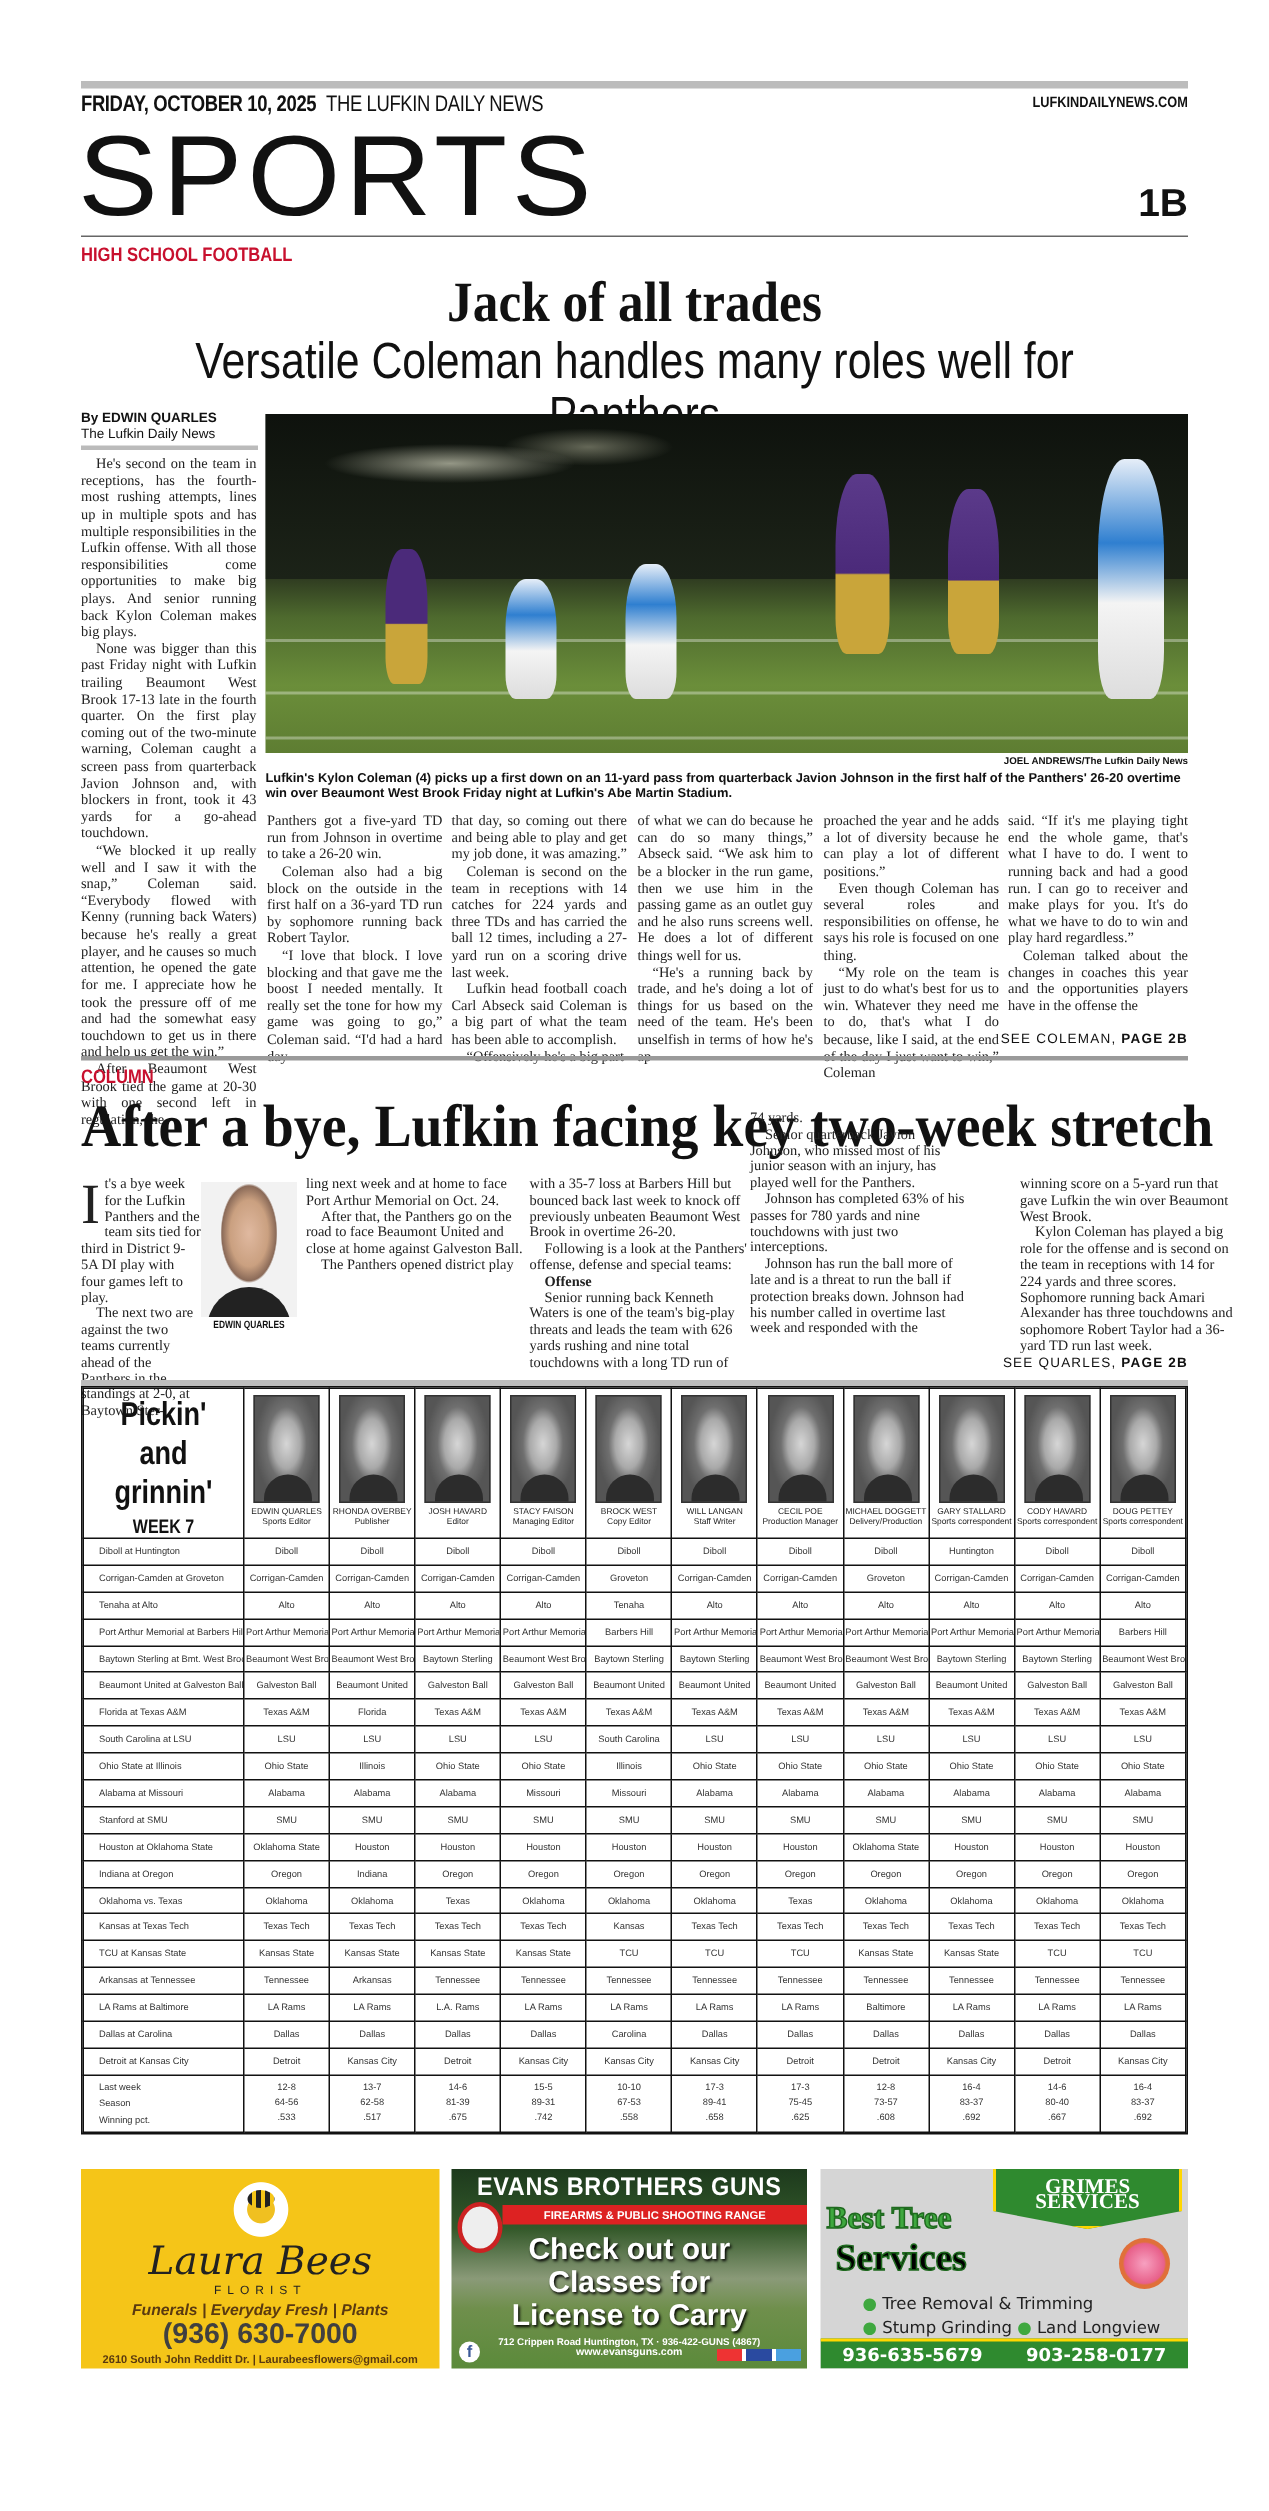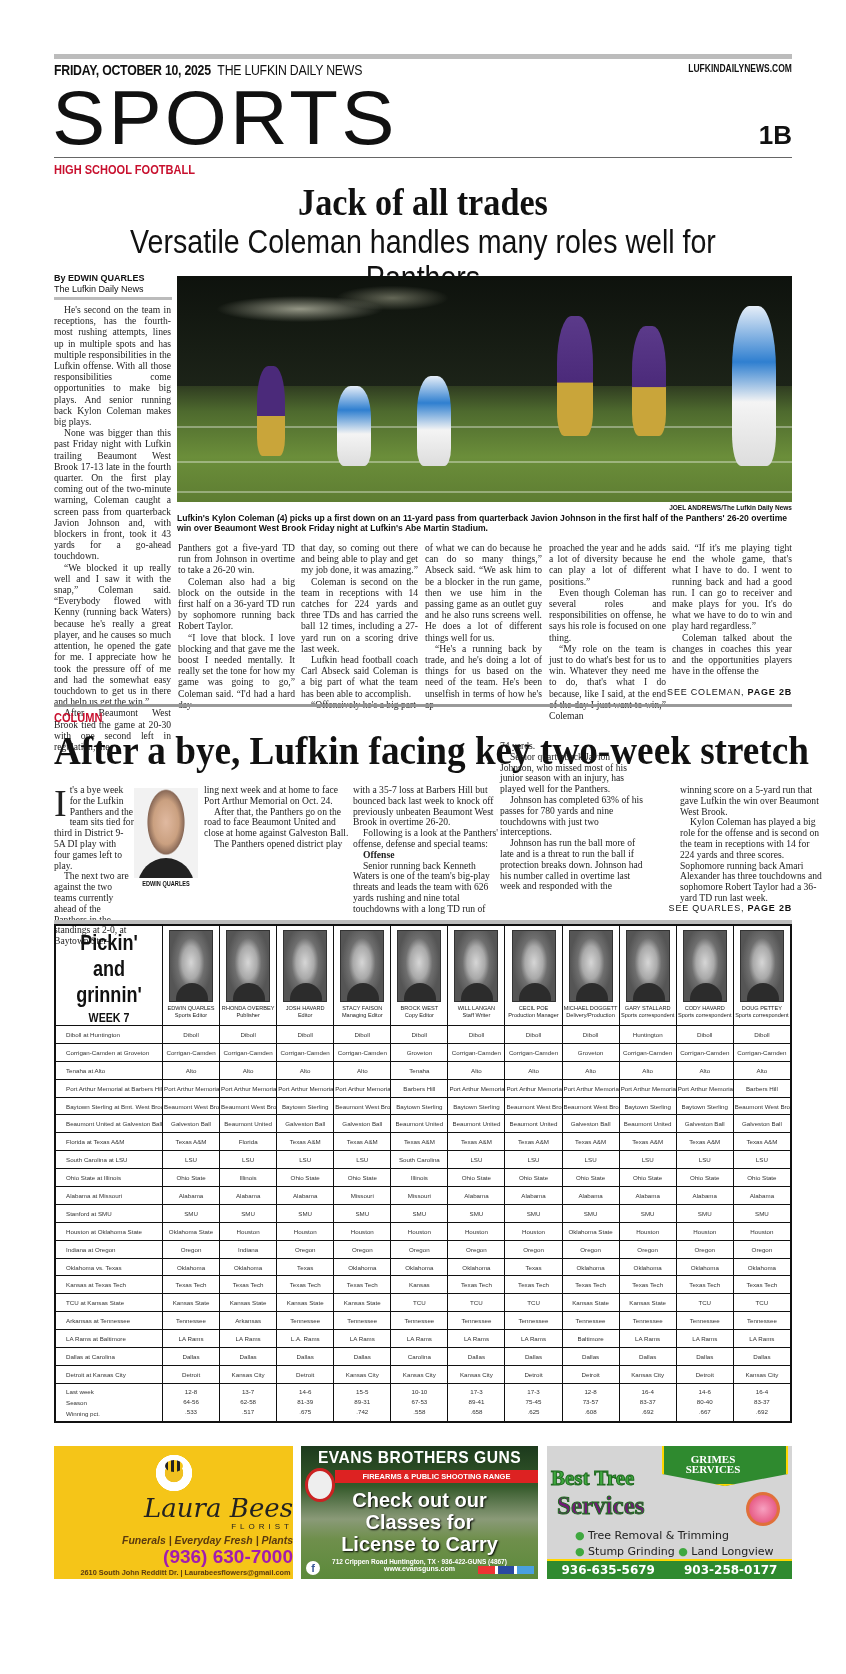--- a/index.html
+++ b/index.html
@@ -46,21 +46,21 @@
 .pk td.title{vertical-align:top;padding-top:2px;border-right:1.5px solid #111}
 .pk .ttl{font-family:"Liberation Sans",sans-serif;font-weight:bold;font-size:22px;line-height:26px;color:#111;transform:scaleX(0.82)}
 .pk .wk{font-family:"Liberation Sans",sans-serif;font-weight:bold;font-size:13px;color:#111;margin-top:2px;transform:scaleX(0.82)}
 .head-cell{vertical-align:top;padding-top:4px !important;height:100px !important}
 .face{width:44px;height:72px;margin:0 auto;border:1px solid #333;background:radial-gradient(ellipse at 50% 45%,#d6d6d6 0,#a9a9a9 30%,#6f6f6f 45%,#555 70%);position:relative;overflow:hidden}
 .face::after{content:"";position:absolute;left:6px;top:52px;width:32px;height:24px;border-radius:16px 16px 0 0;background:#2c2c2c}
 .pname{font-size:5.6px;margin-top:3px;color:#222;line-height:7px;white-space:normal}
 .rec td{height:38px;vertical-align:middle;line-height:10px}
 .rec td.game{line-height:11px}
 .ad{top:1446px;height:133px}
-.ad1{left:54px;width:239px;background:#f5c518;text-align:right;color:#222}
+.ad1{left:54px;width:239px;background:#f5c518;text-align:center;color:#222}
 .ad2{left:301px;width:237px;background:linear-gradient(180deg,#1d3a1d 0%,#34592a 30%,#8a9a78 55%,#6f8f4c 70%,#5b8a3a 100%);overflow:hidden;text-align:center}
 .ad3{left:547px;width:245px;background:#d5d5d5;overflow:hidden}
 </style>
 </head>
 <body>
 
 <div class="abs topbar"></div>
 <div class="abs dateline"><span>FRIDAY, OCTOBER 10, 2025</span><span class="pub">THE LUFKIN DAILY NEWS</span></div>
 <div class="abs site">LUFKINDAILYNEWS.COM</div>
 <div class="abs sports">SPORTS</div>
@@ -516,42 +516,42 @@
 </table>
 </div>
 
 <div class="abs ad ad1">
   <div style="margin:8px auto 0;width:46px;height:38px;border-radius:50%;background:radial-gradient(circle at 50% 50%,#f0c020 0,#f0c020 30%,#fff 32%,#fff 60%,#f5c518 62%);position:relative">
       <div style="position:absolute;left:14px;top:6px;width:18px;height:12px;border-radius:50%;background:repeating-linear-gradient(90deg,#222 0,#222 3px,#f5c518 3px,#f5c518 6px)"></div>
     </div>
   <div style="font-family:'DejaVu Serif',serif;font-style:italic;font-size:26px;line-height:28px;margin-top:2px">Laura Bees</div>
   <div style="font-family:'Liberation Sans',sans-serif;font-size:8px;letter-spacing:4px">FLORIST</div>
   <div style="font-family:'Liberation Sans',sans-serif;font-weight:bold;font-style:italic;font-size:10.5px;color:#5a3a10;margin-top:3px">Funerals | Everyday Fresh | Plants</div>
-  <div style="font-family:'Liberation Sans',sans-serif;font-weight:bold;font-size:19px;color:#a21caf;line-height:22px">(936) 630-7000</div>
+  <div style="font-family:'Liberation Sans',sans-serif;font-weight:bold;font-size:19px;color:#404040;line-height:22px">(936) 630-7000</div>
   <div style="font-family:'Liberation Sans',sans-serif;font-weight:bold;font-size:7.5px;color:#5a3a10;white-space:nowrap;transform:scaleX(0.98)">2610 South John Redditt Dr. | Laurabeesflowers@gmail.com</div>
 </div>
 
 <div class="abs ad ad2">
   <div style="font-family:'Liberation Sans',sans-serif;font-weight:bold;font-size:17px;color:#fff;letter-spacing:.5px;margin-top:2px;white-space:nowrap;transform:scaleX(0.92)">EVANS BROTHERS GUNS</div>
   <div style="margin:2px 0 0 34px;background:#d22;color:#fff;font-family:'Liberation Sans',sans-serif;font-weight:bold;font-size:7.5px;padding:2px 0;white-space:nowrap">FIREARMS &amp; PUBLIC SHOOTING RANGE</div>
   <div style="position:absolute;left:4px;top:22px;width:30px;height:34px;border:3px solid #c22;border-radius:50%;background:#eee"></div>
   <div style="font-family:'Liberation Sans',sans-serif;font-weight:bold;font-size:20px;color:#fff;line-height:22px;margin-top:6px;text-shadow:1px 1px 2px #000">Check out our</div>
   <div style="font-family:'Liberation Sans',sans-serif;font-weight:bold;font-size:20px;color:#fff;line-height:22px;text-shadow:1px 1px 2px #000">Classes for</div>
   <div style="font-family:'Liberation Sans',sans-serif;font-weight:bold;font-size:20px;color:#fff;line-height:22px;text-shadow:1px 1px 2px #000">License to Carry</div>
   <div style="font-family:'Liberation Sans',sans-serif;font-weight:bold;font-size:6.5px;color:#fff;margin-top:3px;white-space:nowrap">712 Crippen Road Huntington, TX · 936-422-GUNS (4867)</div>
   <div style="font-family:'Liberation Sans',sans-serif;font-weight:bold;font-size:7px;color:#fff">www.evansguns.com</div>
   <div style="position:absolute;left:5px;bottom:4px;width:14px;height:14px;border-radius:50%;background:#fff;color:#3b5998;font-family:'Liberation Sans',sans-serif;font-weight:bold;font-size:11px;line-height:15px">f</div>
   <div style="position:absolute;right:4px;bottom:5px;width:56px;height:8px;background:linear-gradient(90deg,#e33 0,#e33 30%,#fff 30%,#fff 35%,#2a4aa0 35%,#2a4aa0 65%,#fff 65%,#fff 70%,#4aa0e0 70%)"></div>
 </div>
 
 <div class="abs ad ad3">
   <div style="position:absolute;right:4px;top:0;width:126px;height:40px;background:#2f8a2f;border:2px solid #ffd700;border-top:none;clip-path:polygon(0 0,100% 0,100% 70%,50% 100%,0 70%)"></div>
-  <div style="position:absolute;right:42px;top:8px;width:74px;text-align:center;font-family:'Liberation Serif',serif;font-weight:bold;font-size:11px;color:#fff;line-height:10px">GRIMES SERVICES</div>
+  <div style="position:absolute;right:30px;top:8px;width:74px;text-align:center;font-family:'Liberation Serif',serif;font-weight:bold;font-size:14px;color:#fff;line-height:10px">GRIMES SERVICES</div>
   <div style="position:absolute;left:4px;top:20px;font-family:'Liberation Serif',serif;font-weight:bold;font-size:21px;color:#3fa83f;-webkit-text-stroke:1px #1f6a1f">Best Tree</div>
-  <div style="position:absolute;left:10px;top:46px;font-family:'Liberation Serif',serif;font-weight:bold;font-size:25px;color:#701a75;-webkit-text-stroke:1px #1f6a1f">Services</div>
+  <div style="position:absolute;left:10px;top:46px;font-family:'Liberation Serif',serif;font-weight:bold;font-size:25px;color:#000000;-webkit-text-stroke:1px #1f6a1f">Services</div>
   <div style="position:absolute;right:12px;top:46px;width:34px;height:34px;border-radius:50%;background:radial-gradient(circle,#f7a0c0 0,#e8608a 55%,#e0703a 60%)"></div>
   <div style="position:absolute;left:28px;top:83px;font-family:'DejaVu Sans',sans-serif;font-size:11px;color:#222;white-space:nowrap"><span style="color:#3fa83f">●</span> <span>Tree Removal &amp; Trimming</span></div>
   <div style="position:absolute;left:28px;top:99px;font-family:'DejaVu Sans',sans-serif;font-size:11px;color:#222;white-space:nowrap"><span style="color:#3fa83f">●</span> <span>Stump Grinding</span> <span style="color:#3fa83f">●</span> <span>Land Longview</span></div>
   <div style="position:absolute;left:0;bottom:0;width:100%;height:20px;background:#2f8a2f;border-top:2px solid #ffd700;display:flex;justify-content:space-around;align-items:center;font-family:'DejaVu Sans',sans-serif;font-weight:bold;font-size:12px;color:#fff">
     <span>936-635-5679</span>
     <span>903-258-0177</span>
   </div>
 </div>
 
 </body></html>

